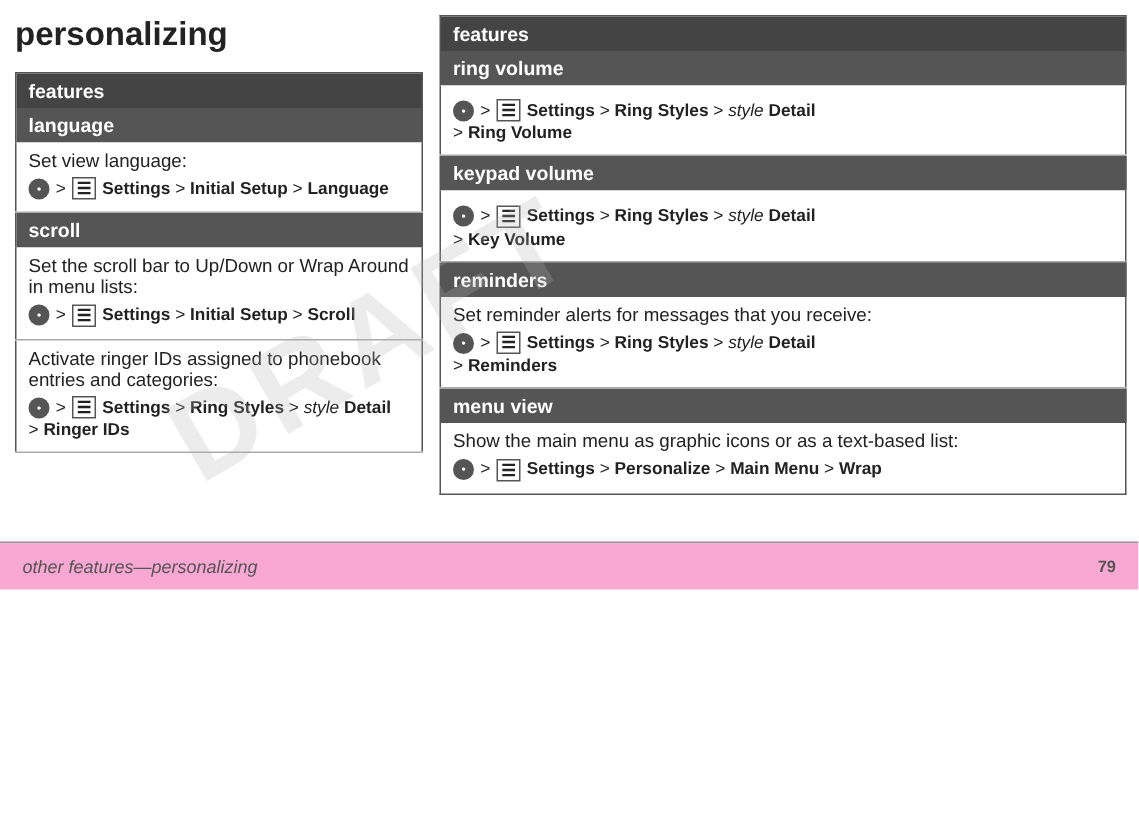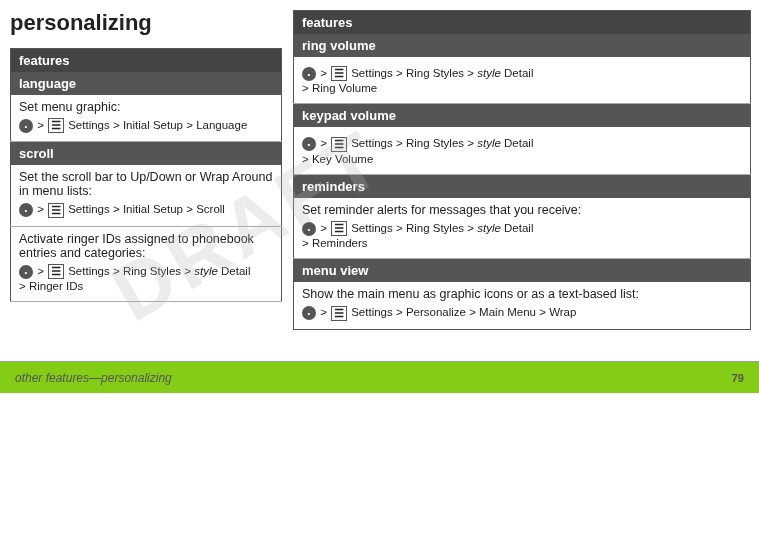--- a/index.html
+++ b/index.html
@@ -67,21 +67,21 @@
       padding: 5px 8px 8px 8px;
       border-bottom: 1px solid #aaa;
     }
 
     .nav-path {
       font-size: 11.5px;
       color: #222;
     }
 
     .nav-path .bold-text {
-      font-weight: normal;
+      font-weight: bold;
     }
 
     .nav-path .italic-text {
       font-style: italic;
     }
 
     .nav-path .small-icon {
       display: inline-block;
       width: 14px;
       height: 14px;
@@ -113,21 +113,21 @@
     }
 
     
     .footer {
       height: 32px;
       border-top: 1px solid #999;
       display: flex;
       align-items: center;
       justify-content: space-between;
       padding: 0 15px;
-      background: #84cc16;
+      background: #f9a8d4;
     }
 
     .footer-text {
       font-size: 12px;
       color: #555;
       font-style: italic;
     }
 
     .footer-page {
       font-size: 11px;
@@ -228,21 +228,21 @@
         <tbody>
           <tr class="header-row">
             <td>features</td>
           </tr>
 
           <tr class="section-label-row">
             <td>language</td>
           </tr>
           <tr class="content-row">
             <td>
-              <span>Set menu graphic:</span>
+              <span>Set view language:</span>
               <div class="nav-line">
                 <span class="nav-path">
                   <span class="small-icon"></span>
                   <span> &gt; </span>
                   <span class="settings-icon-inline">☰</span>
                   <span class="bold-text"> Settings</span>
                   <span> &gt; </span>
                   <span class="bold-text">Initial Setup</span>
                   <span> &gt; </span>
                   <span class="bold-text">Language</span>

